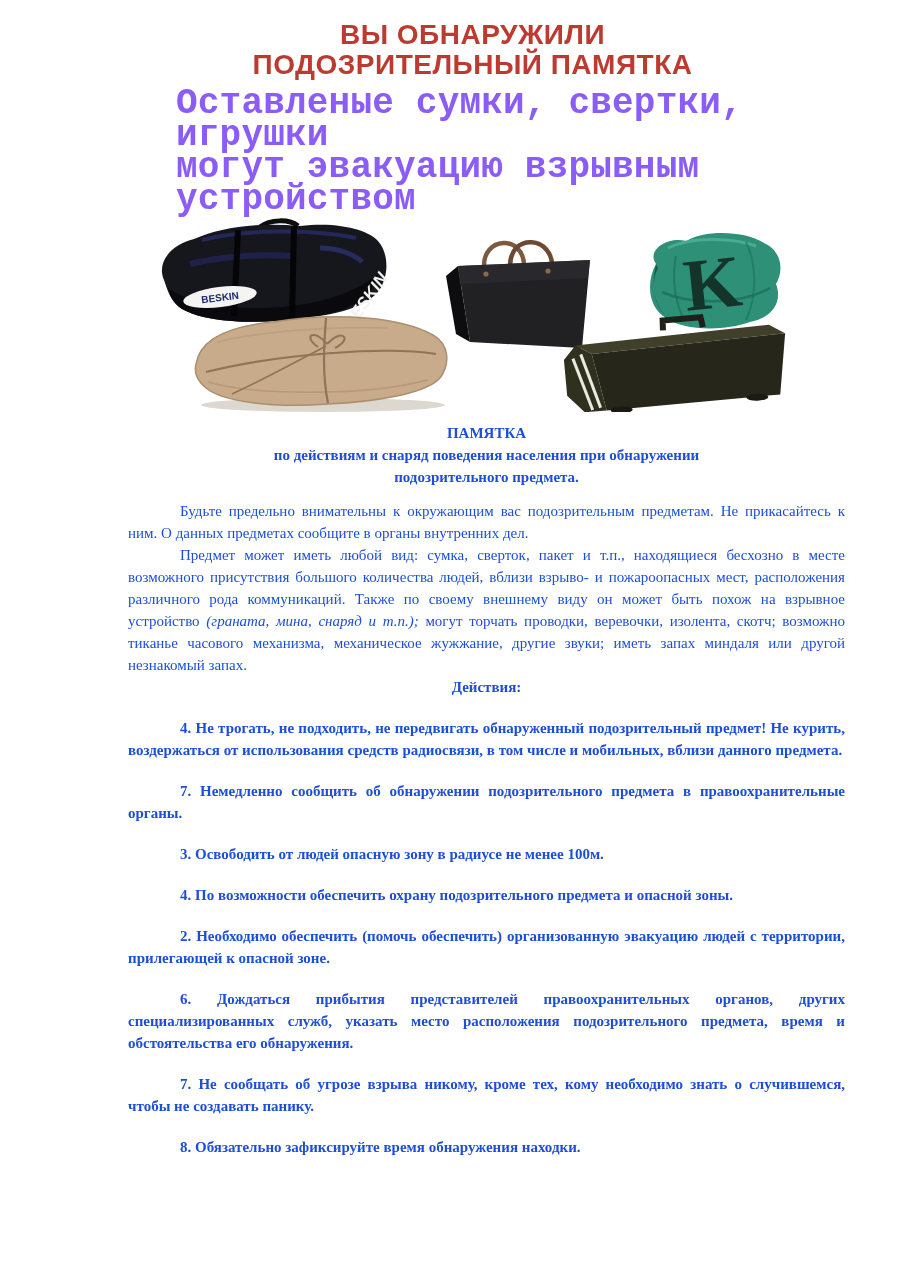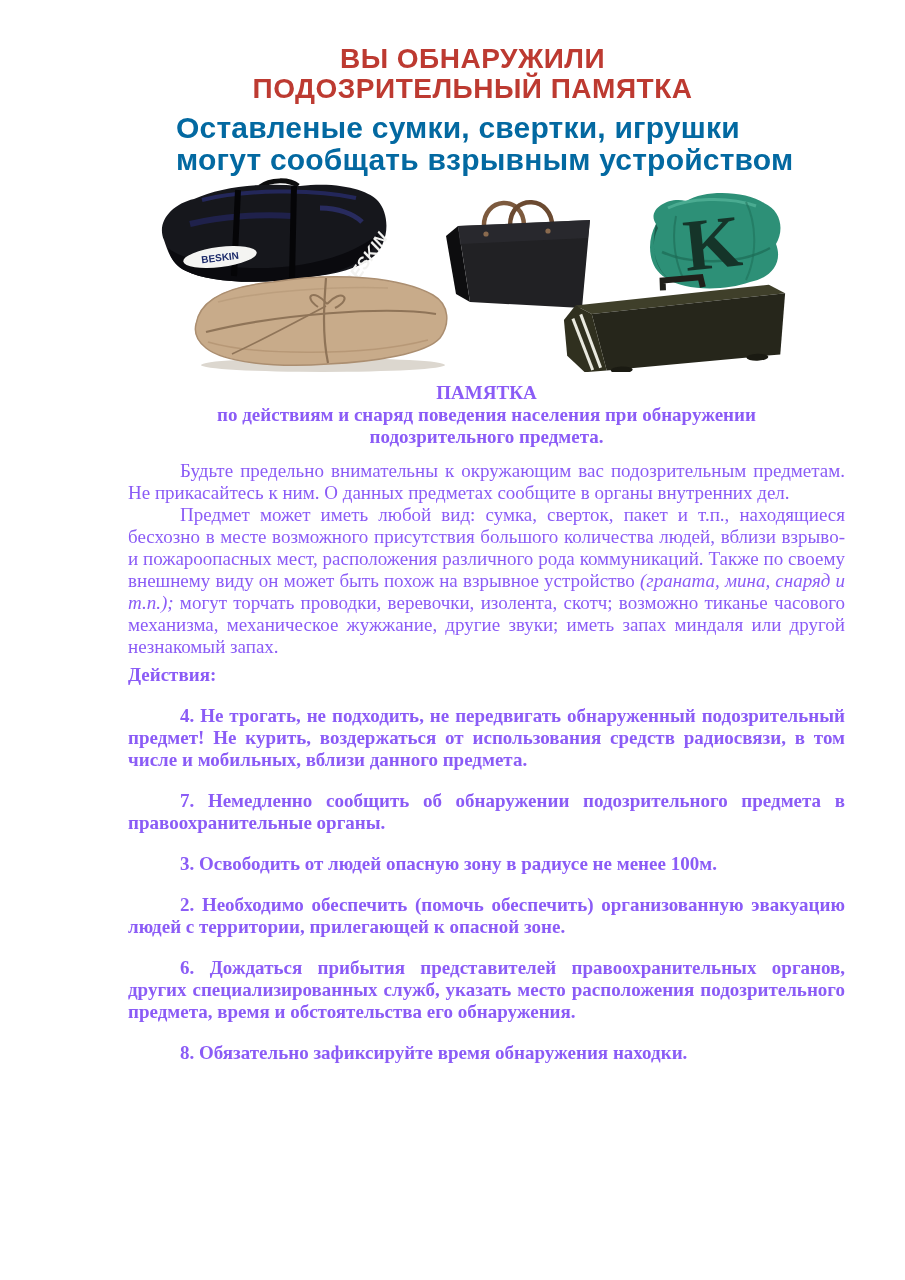--- a/index.html
+++ b/index.html
@@ -1,78 +1,78 @@
 <!DOCTYPE html>
 <html lang="ru"><head>
 <meta charset="utf-8">
 <style>
   html,body { margin:0; padding:0; background:#ffffff; }
   .page {
     position:relative;
     width:905px; height:1280px;
     background:#ffffff;
     box-sizing:border-box;
-    padding-top:44px;
+    padding-top:20px;
     overflow:hidden;
     font-family:"Liberation Serif", serif;
     color:#161616;
   }
   
   .banner-title {
     margin-left:40px;
     text-align:center;
     font-family:"Liberation Sans", sans-serif;
     font-weight:800;
     font-size:28px; line-height:30px;
     letter-spacing:0.5px;
     color:#bd3a31;
   }
   .banner-subtitle {
     margin:8px 0 0 176px;
-    font-family:Liberation Sans, sans-serif;
+    font-family:Liberation Mono, monospace;
     font-weight:800;
-    font-size:30px; line-height:32px;
-    color:#0369a1;
+    font-size:36px; line-height:32px;
+    color:#8b5cf6;
     letter-spacing:0.2px;
   }
   
   .figure { position:relative; height:198px; margin-top:0; }
   .figure svg { position:absolute; }
   .svg-duffel   { left:142px; top:2px;  }
   .svg-shopbag  { left:438px; top:10px; }
   .svg-greenbag { left:628px; top:12px; }
   .svg-parcel   { left:178px; top:86px; }
   .svg-case     { left:548px; top:92px; }
   
   .memo {
     margin:8px 60px 0 128px;
-    font-size:19px; line-height:22px;
+    font-size:15px; line-height:22px;
     text-align:justify;
-    color:#8b5cf6;
+    color:#1d4ed8;
   }
   .memo-title { text-align:center; font-weight:bold; }
   .memo p { margin:0; text-indent:52px; }
   .memo .para1 { margin-top:12px; }
-  .memo .actions-heading { text-align:left; font-weight:bold; margin-top:6px; text-indent:0; }
+  .memo .actions-heading { text-align:center; font-weight:bold; text-indent:0; }
   .memo .action-item { font-weight:bold; margin-top:19px; }
   .italic { font-style:italic; }
 </style>
 </head>
 <body>
 
 <div class="page">
 
   <div class="banner-title">
     <div>ВЫ ОБНАРУЖИЛИ</div>
     <div>ПОДОЗРИТЕЛЬНЫЙ ПАМЯТКА</div>
   </div>
 
   <div class="banner-subtitle">
     <div>Оставленые сумки, свертки, игрушки</div>
-    <div>могут сообщать взрывным устройством</div>
+    <div>могут эвакуацию взрывным устройством</div>
   </div>
 
   <div class="figure">
 
     <svg class="svg-duffel" width="262" height="112" viewBox="0 0 262 112">
       <path d="M118,9 C128,1 148,1 156,8" fill="none" stroke="#0d0d0d" stroke-width="5"></path>
       <path d="M22,62 C14,44 30,26 52,21 C78,9 118,4 158,8 C198,3 228,13 236,23
                C245,33 247,51 241,65 C235,83 208,95 168,99 C118,107 68,105 44,93
                C30,87 26,74 22,62 Z" fill="#16171c"></path>
       <path d="M26,70 C60,96 180,102 236,56 C232,80 206,94 168,99 C118,107 68,105 44,93 C33,88 28,79 26,70 Z" fill="#0a0a0e"></path>
@@ -141,17 +141,19 @@
 
     <p class="para1">Будьте предельно внимательны к окружающим вас подозрительным предметам. Не прикасайтесь к ним. О данных предметах сообщите в органы внутренних дел.</p>
 
     <p><span>Предмет может иметь любой вид: сумка, сверток, пакет и т.п., находящиеся бесхозно в месте возможного присутствия большого количества людей, вблизи взрыво- и пожароопасных мест, расположения различного рода коммуникаций. Также по своему внешнему виду он может быть похож на взрывное устройство </span><span class="italic">(граната, мина, снаряд и т.п.);</span><span> могут торчать проводки, веревочки, изолента, скотч; возможно тиканье часового механизма, механическое жужжание, другие звуки; иметь запах миндаля или другой незнакомый запах.</span></p>
 
     <p class="actions-heading">Действия:</p>
 
     <p class="action-item">4. Не трогать, не подходить, не передвигать обнаруженный подозрительный предмет! Не курить, воздержаться от использования средств радиосвязи, в том числе и мобильных, вблизи данного предмета.</p>
     <p class="action-item">7. Немедленно сообщить об обнаружении подозрительного предмета в правоохранительные органы.</p>
     <p class="action-item">3. Освободить от людей опасную зону в радиусе не менее 100м.</p>
+    <p class="action-item">4. По возможности обеспечить охрану подозрительного предмета и опасной зоны.</p>
     <p class="action-item">2. Необходимо обеспечить (помочь обеспечить) организованную эвакуацию людей с территории, прилегающей к опасной зоне.</p>
     <p class="action-item">6. Дождаться прибытия представителей правоохранительных органов, других специализированных служб, указать место расположения подозрительного предмета, время и обстоятельства его обнаружения.</p>
+    <p class="action-item">7. Не сообщать об угрозе взрыва никому, кроме тех, кому необходимо знать о случившемся, чтобы не создавать панику.</p>
     <p class="action-item">8. Обязательно зафиксируйте время обнаружения находки.</p>
   </div>
 </div>
 
 </body></html>

